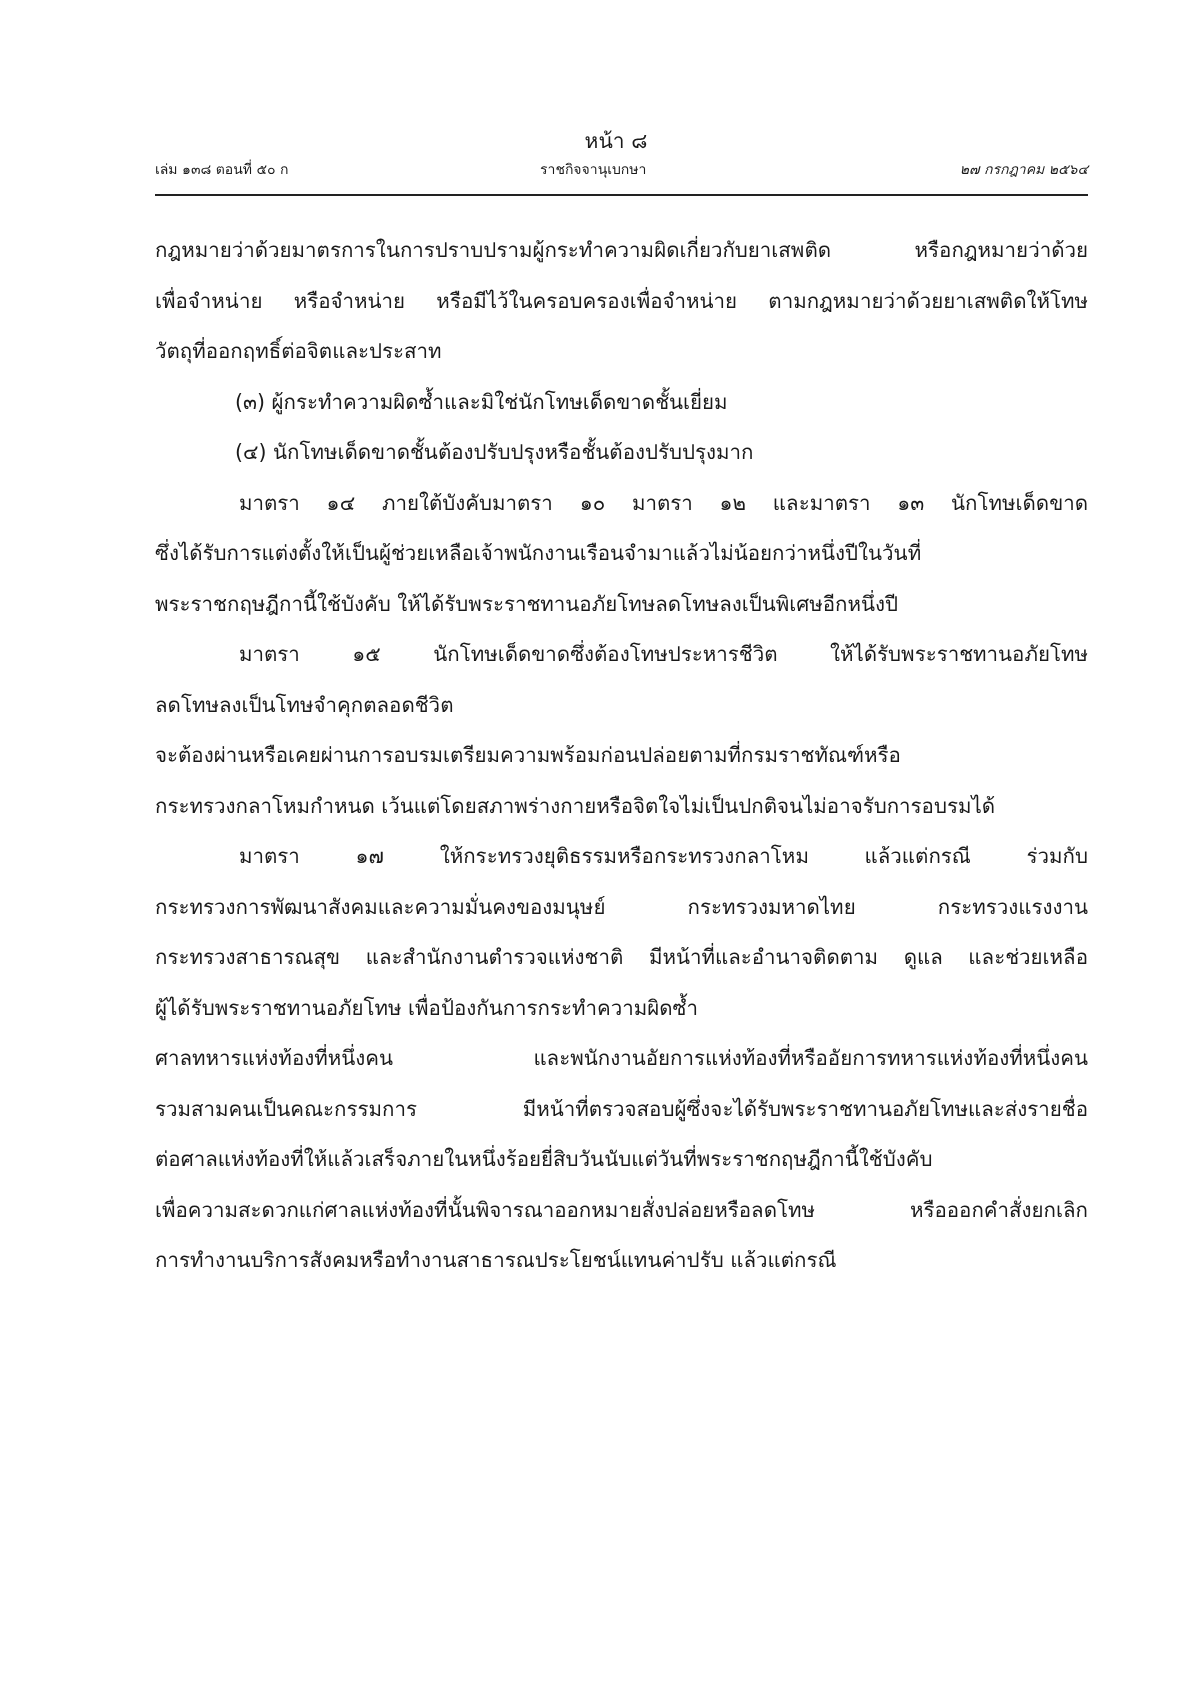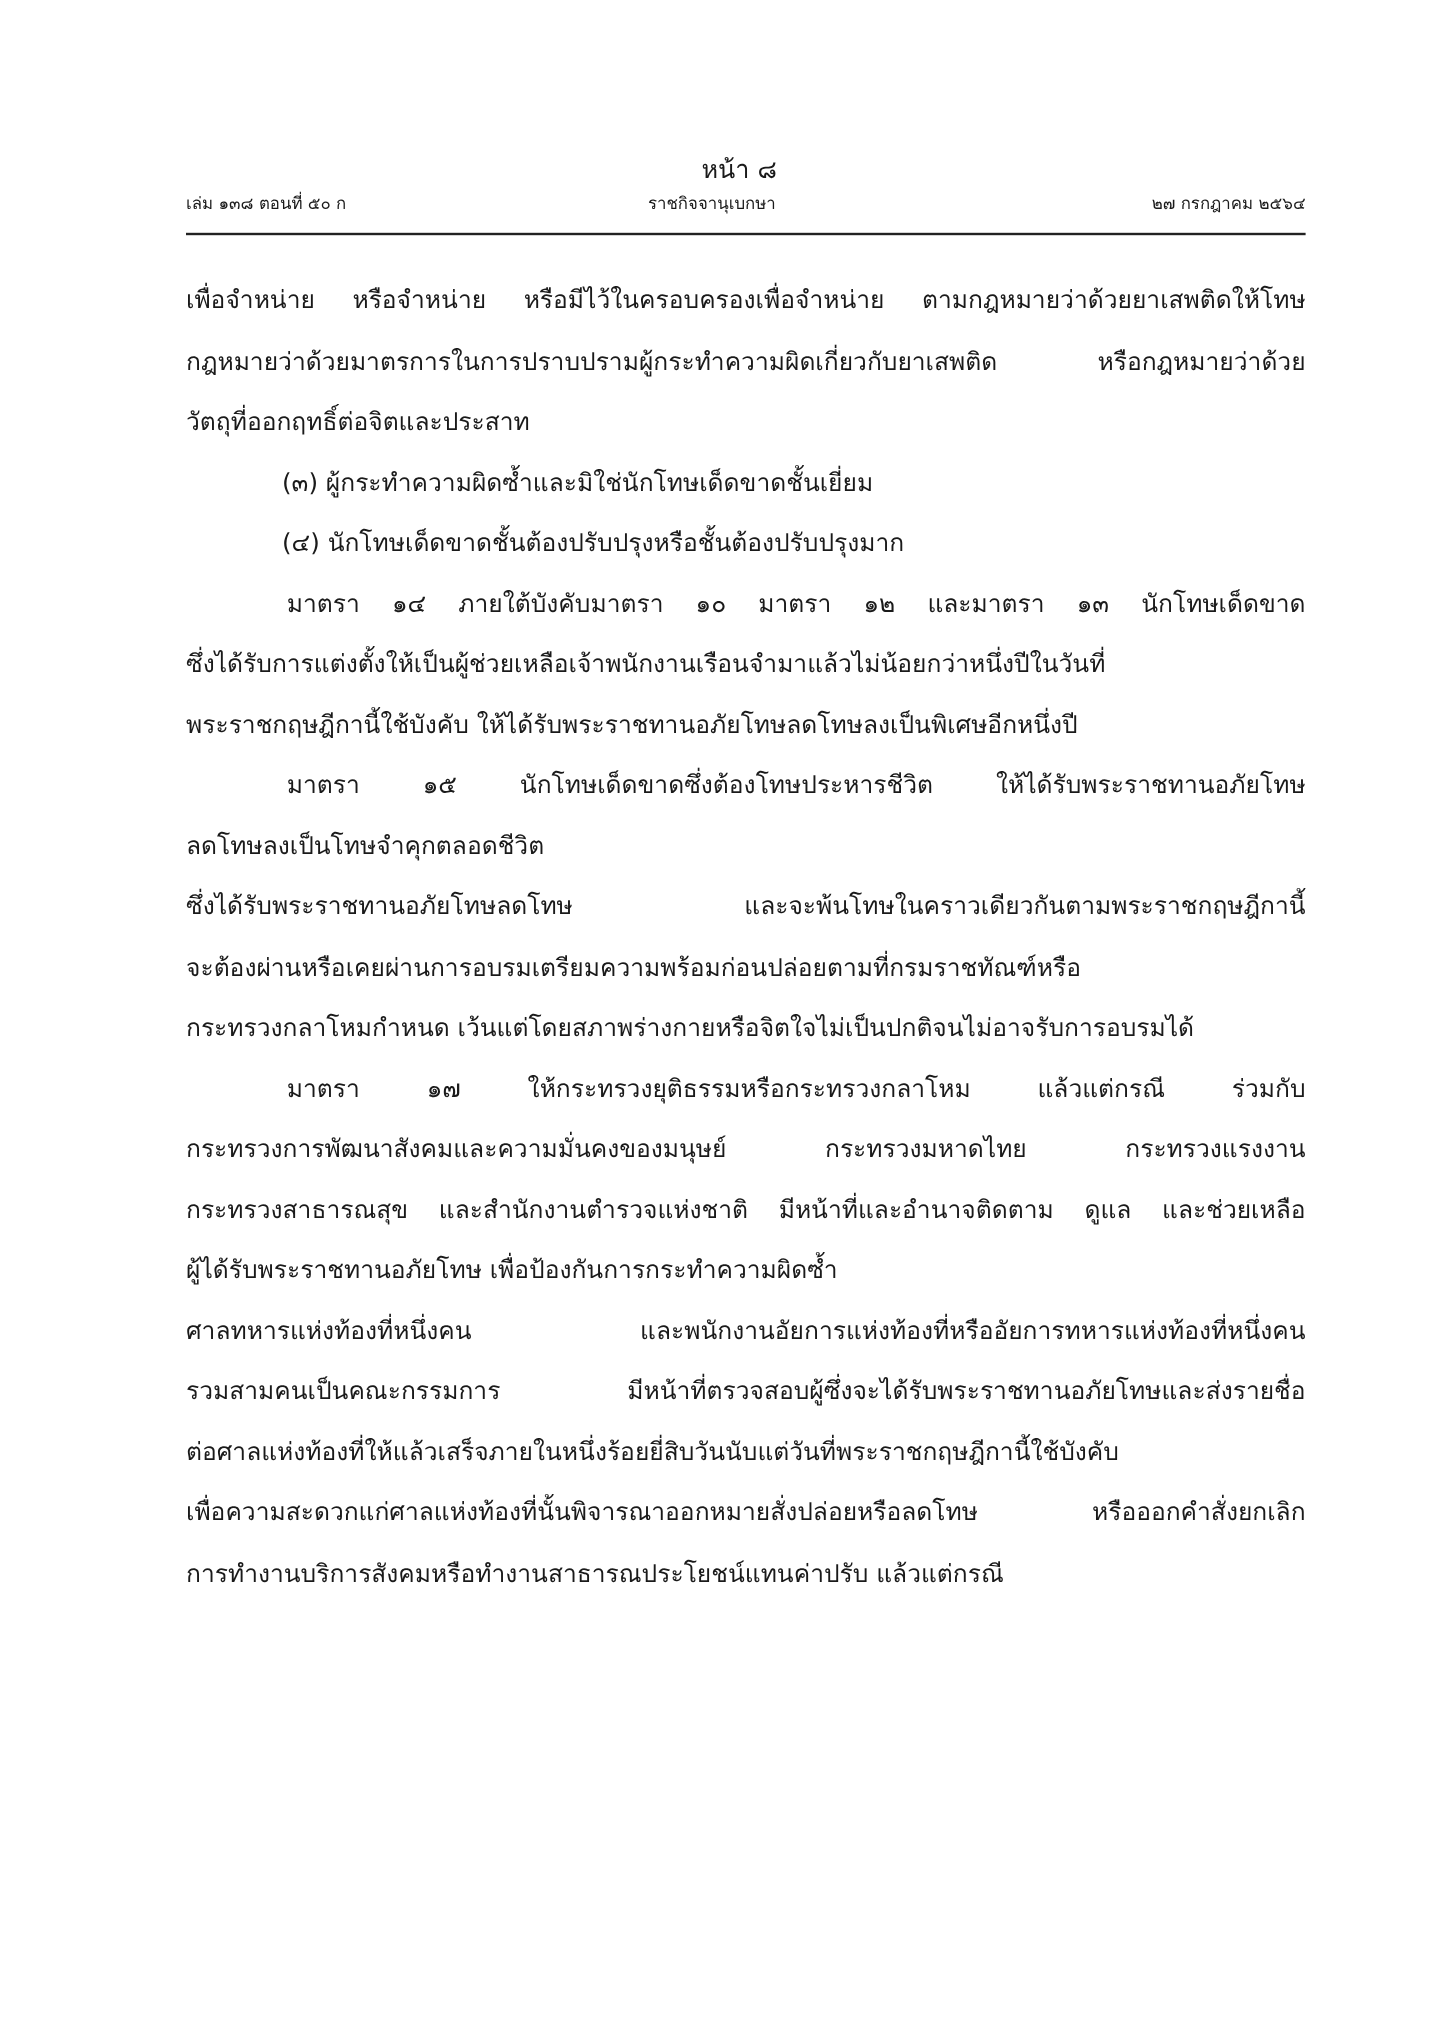--- a/index.html
+++ b/index.html
@@ -6,52 +6,51 @@
   body { width: 1200px; height: 1697px; position: relative; overflow: hidden;
          font-family: "DejaVu Sans", "Liberation Sans", sans-serif; color: #1a1a1a; }
   .page { position: absolute; left: 16px; top: 0; width: 1200px; height: 1554px; }
   .page-num { position: absolute; top: 124px; left: 0; width: 1200px; text-align: center;
               font-size: 21px; }
   .header-row { position: absolute; top: 158px; left: 139px; width: 933px; height: 32px;
                 font-size: 14px; }
   .header-row span { position: absolute; top: 0; white-space: nowrap; }
   .h-left { left: 0; }
   .h-center { left: 385px; }
-  .h-right { right: 0; }
+  .h-right { right: 0; font-style: italic; }
   .rule { position: absolute; top: 194px; left: 139px; width: 933px; height: 2px; background: #222; }
   .body-text { position: absolute; top: 232px; left: 139px; width: 933px; font-size: 20.5px; }
   .line { height: 50.5px; line-height: 36px; white-space: nowrap; overflow: visible; }
   .j { text-align: justify; text-align-last: justify; }
   .ind1 { padding-left: 80px; }
   .ind2 { padding-left: 84px; }
 </style>
 </head>
 <body>
 
 <div class="page">
   <div class="page-num">หน้า   ๘</div>
   <div class="header-row">
     <span class="h-left">เล่ม   ๑๓๘   ตอนที่   ๕๐   ก</span>
     <span class="h-center">ราชกิจจานุเบกษา</span>
     <span class="h-right">๒๗   กรกฎาคม   ๒๕๖๔</span>
   </div>
   <div class="rule"></div>
 
   <div class="body-text">
+    <div class="line j">กฎหมายว่าด้วยมาตรการในการปราบปรามผู้กระทำความผิดเกี่ยวกับยาเสพติด  หรือกฎหมายว่าด้วย</div>
     <div class="line j">เพื่อจำหน่าย  หรือจำหน่าย  หรือมีไว้ในครอบครองเพื่อจำหน่าย  ตามกฎหมายว่าด้วยยาเสพติดให้โทษ</div>
-    <div class="line j">กฎหมายว่าด้วยมาตรการในการปราบปรามผู้กระทำความผิดเกี่ยวกับยาเสพติด  หรือกฎหมายว่าด้วย</div>
     <div class="line">วัตถุที่ออกฤทธิ์ต่อจิตและประสาท</div>
     <div class="line ind1">(๓)  ผู้กระทำความผิดซ้ำและมิใช่นักโทษเด็ดขาดชั้นเยี่ยม</div>
     <div class="line ind1">(๔)  นักโทษเด็ดขาดชั้นต้องปรับปรุงหรือชั้นต้องปรับปรุงมาก</div>
     <div class="line j ind2">มาตรา  ๑๔  ภายใต้บังคับมาตรา  ๑๐  มาตรา  ๑๒  และมาตรา  ๑๓  นักโทษเด็ดขาด</div>
     <div class="line j">ซึ่งได้รับการแต่งตั้งให้เป็นผู้ช่วยเหลือเจ้าพนักงานเรือนจำมาแล้วไม่น้อยกว่าหนึ่งปีในวันที่</div>
     <div class="line">พระราชกฤษฎีกานี้ใช้บังคับ  ให้ได้รับพระราชทานอภัยโทษลดโทษลงเป็นพิเศษอีกหนึ่งปี</div>
     <div class="line j ind2">มาตรา  ๑๕  นักโทษเด็ดขาดซึ่งต้องโทษประหารชีวิต  ให้ได้รับพระราชทานอภัยโทษ</div>
     <div class="line">ลดโทษลงเป็นโทษจำคุกตลอดชีวิต</div>
-    <div class="line j">ซึ่งได้รับพระราชทานอภัยโทษลดโทษ  และจะพ้นโทษในคราวเดียวกันตามพระราชกฤษฎีกานี้</div>
     <div class="line j">จะต้องผ่านหรือเคยผ่านการอบรมเตรียมความพร้อมก่อนปล่อยตามที่กรมราชทัณฑ์หรือ</div>
     <div class="line">กระทรวงกลาโหมกำหนด  เว้นแต่โดยสภาพร่างกายหรือจิตใจไม่เป็นปกติจนไม่อาจรับการอบรมได้</div>
     <div class="line j ind2">มาตรา  ๑๗  ให้กระทรวงยุติธรรมหรือกระทรวงกลาโหม  แล้วแต่กรณี  ร่วมกับ</div>
     <div class="line j">กระทรวงการพัฒนาสังคมและความมั่นคงของมนุษย์  กระทรวงมหาดไทย  กระทรวงแรงงาน</div>
     <div class="line j">กระทรวงสาธารณสุข  และสำนักงานตำรวจแห่งชาติ  มีหน้าที่และอำนาจติดตาม  ดูแล  และช่วยเหลือ</div>
     <div class="line">ผู้ได้รับพระราชทานอภัยโทษ  เพื่อป้องกันการกระทำความผิดซ้ำ</div>
     <div class="line j">ศาลทหารแห่งท้องที่หนึ่งคน  และพนักงานอัยการแห่งท้องที่หรืออัยการทหารแห่งท้องที่หนึ่งคน</div>
     <div class="line j">รวมสามคนเป็นคณะกรรมการ  มีหน้าที่ตรวจสอบผู้ซึ่งจะได้รับพระราชทานอภัยโทษและส่งรายชื่อ</div>
     <div class="line j">ต่อศาลแห่งท้องที่ให้แล้วเสร็จภายในหนึ่งร้อยยี่สิบวันนับแต่วันที่พระราชกฤษฎีกานี้ใช้บังคับ</div>
     <div class="line j">เพื่อความสะดวกแก่ศาลแห่งท้องที่นั้นพิจารณาออกหมายสั่งปล่อยหรือลดโทษ  หรือออกคำสั่งยกเลิก</div>

